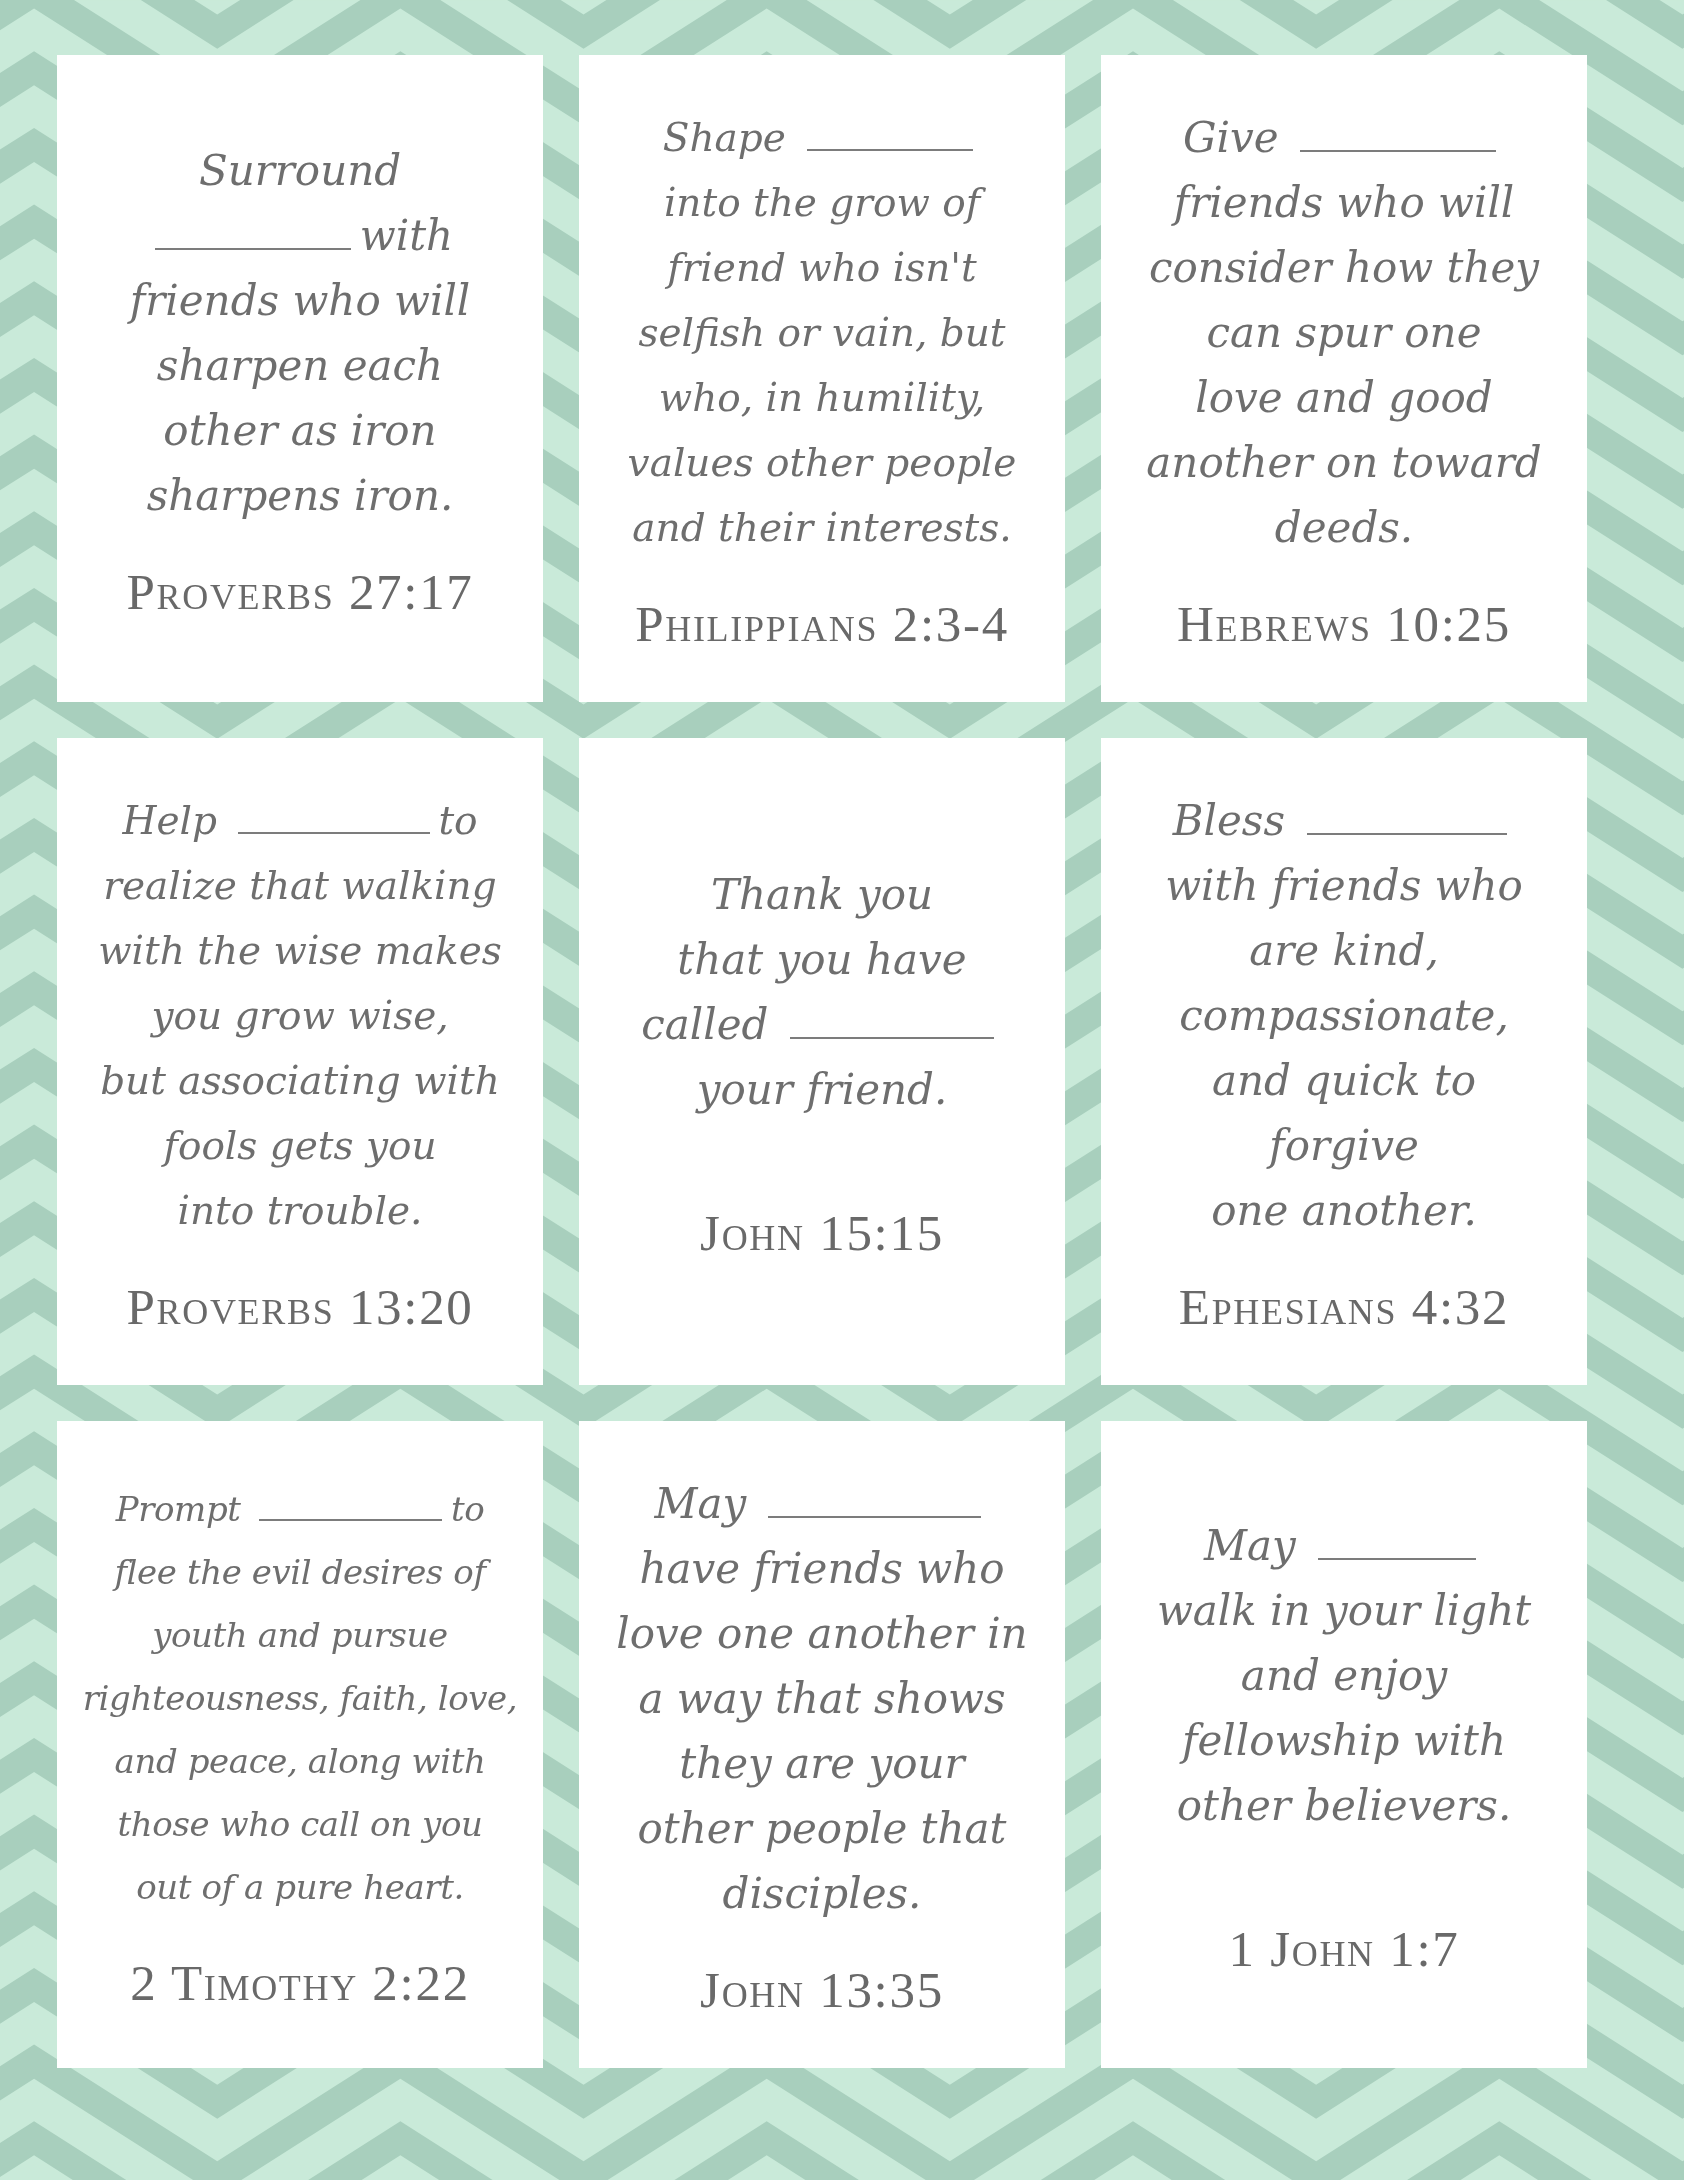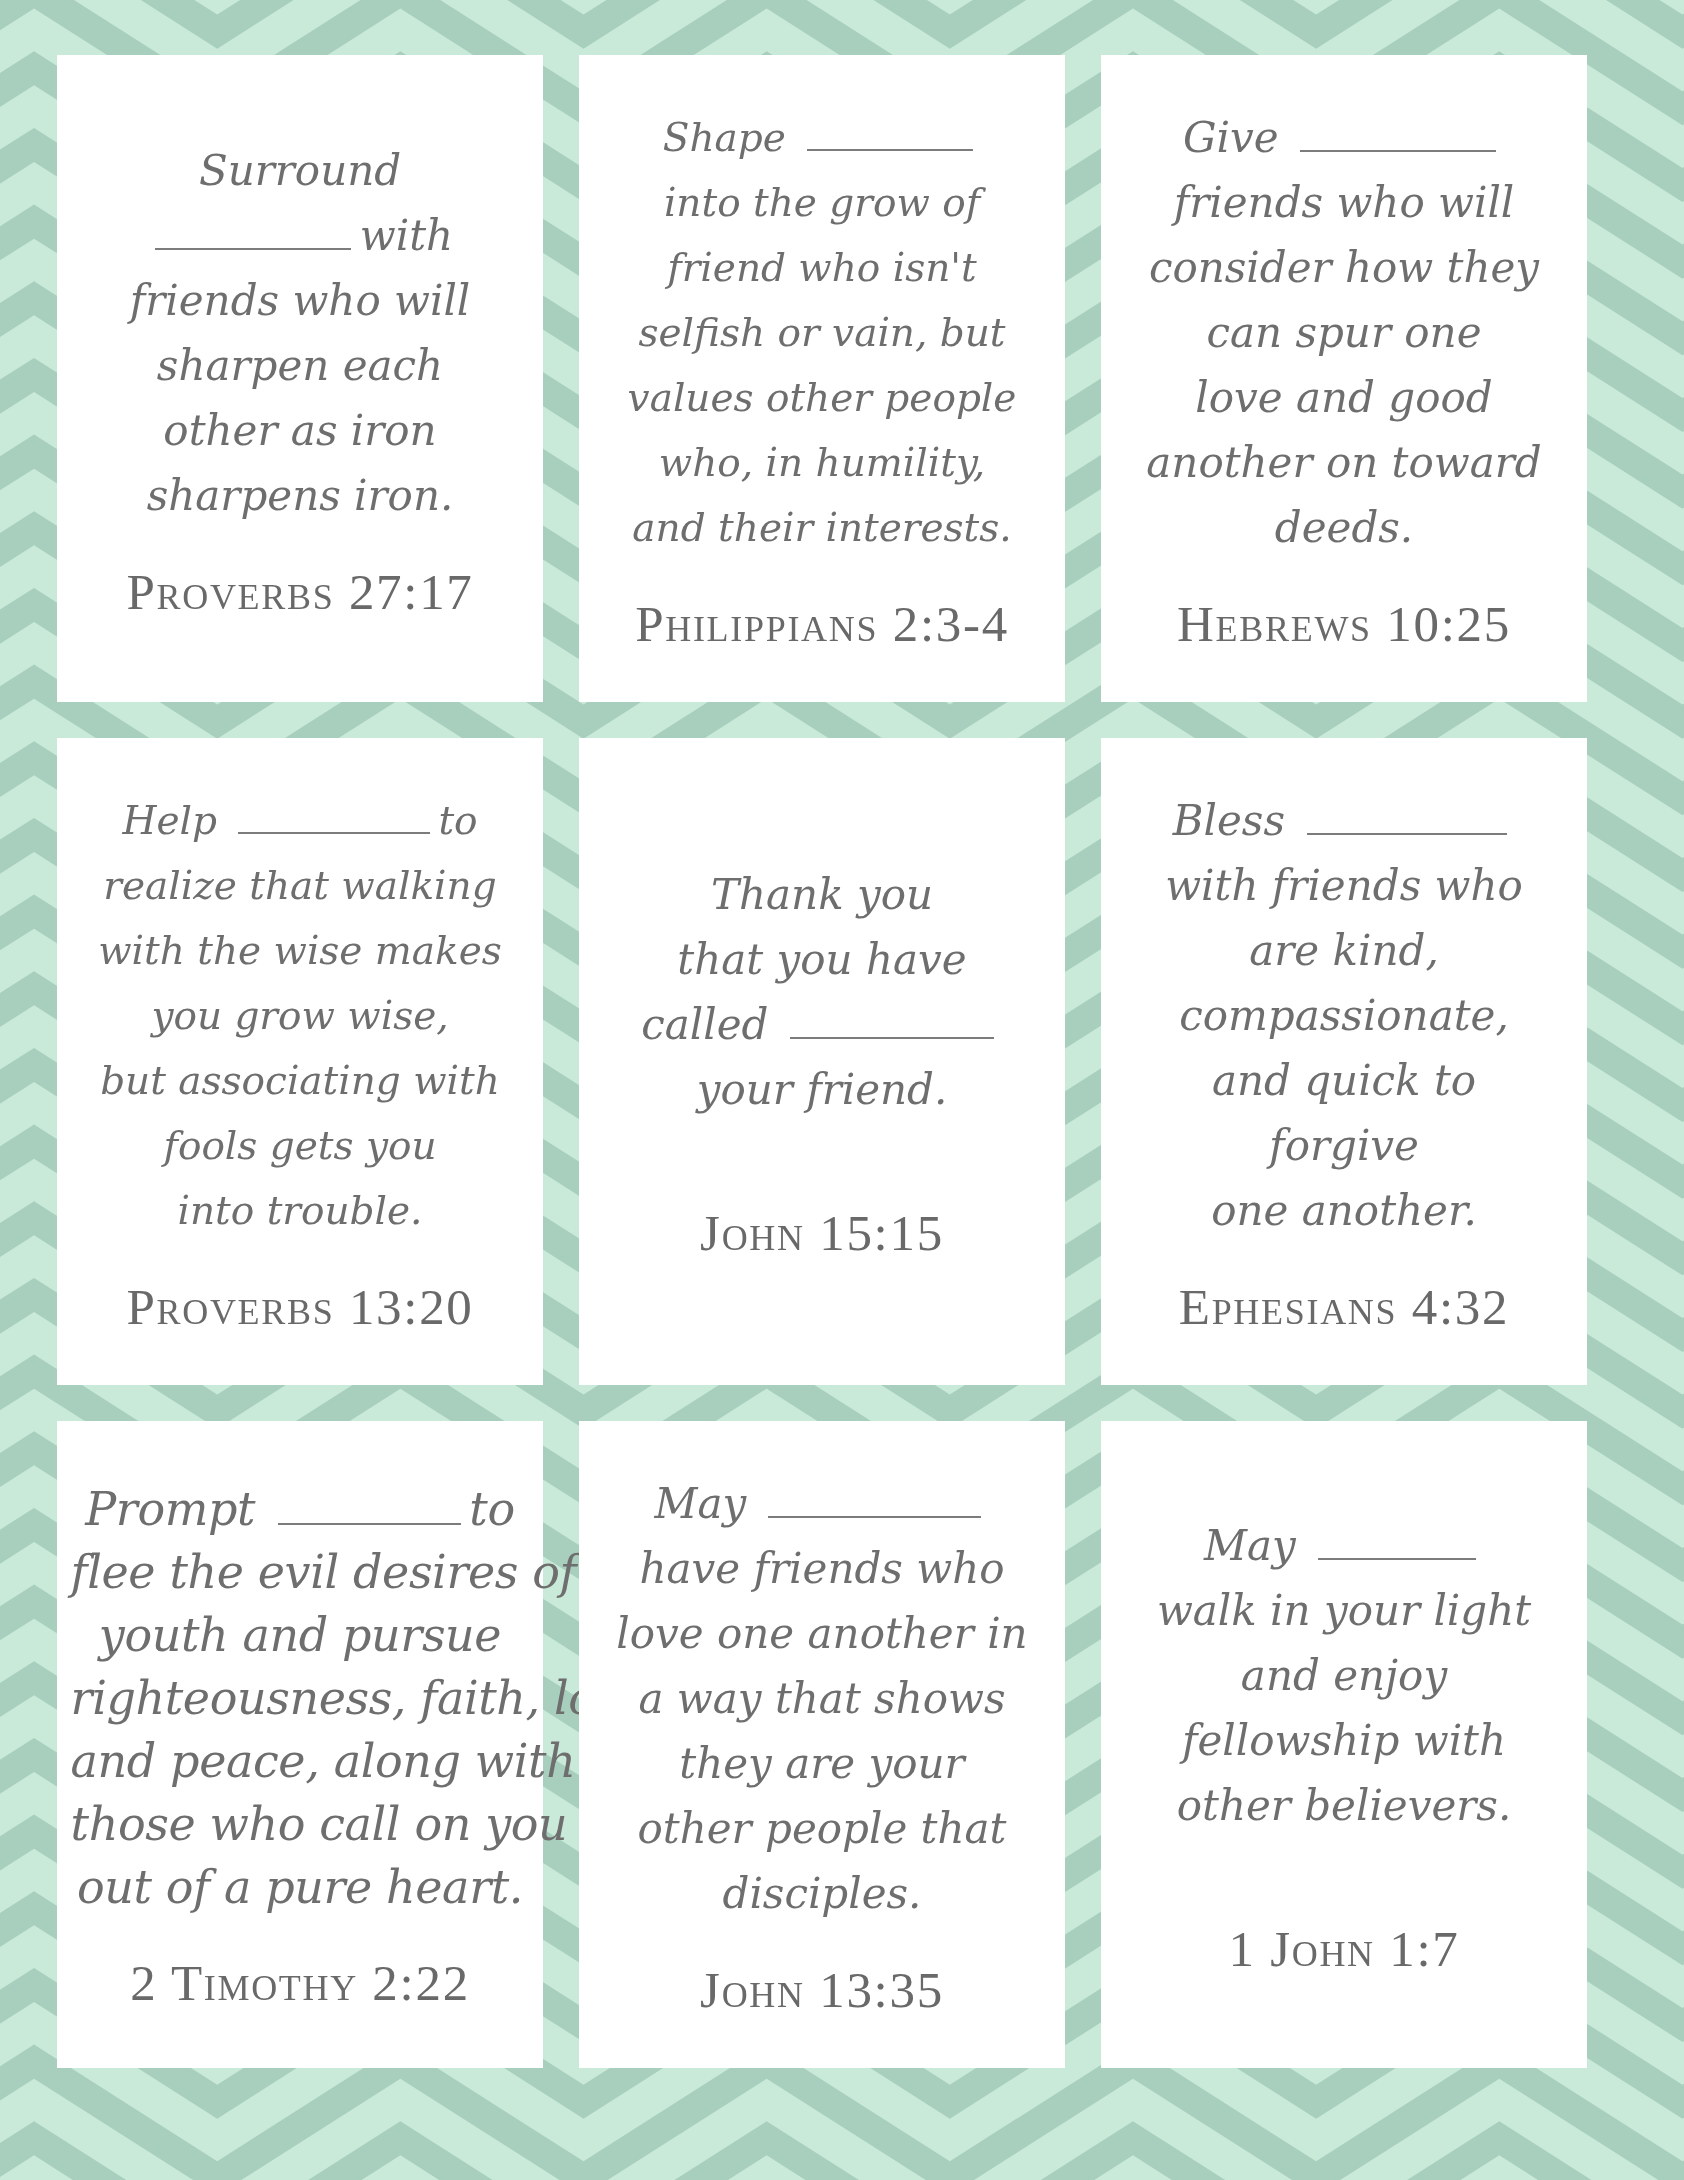--- a/index.html
+++ b/index.html
@@ -50,21 +50,21 @@
     font-family: "DejaVu Serif", serif;
     font-style: italic;
     font-size: 42px;
     line-height: 65px;
     color: #6e6e6e;
     white-space: nowrap;
   }
   
   .card:nth-child(2) .script-line,
   .card:nth-child(4) .script-line { font-size: 39px; }
-  .card:nth-child(7) .script-line { font-size: 46px; letter-spacing: -0.4px; line-height: 63px; }
+  .card:nth-child(7) .script-line { font-size: 34px; letter-spacing: -0.4px; line-height: 63px; }
   .blank {
     display: inline-block;
     height: 2.6px;
     border-bottom: 2.6px solid #7c7c7c;
     margin: 0 8.5px;
     vertical-align: baseline;
   }
   .ref {
     margin-top: 36px;
     font-family: "Liberation Serif", serif;
@@ -129,22 +129,22 @@
         <div class="script-line"><span>sharpens iron.</span> </div>
       </div>
       <div class="ref">Proverbs 27:17</div>
     </section>
     <section class="card">
       <div class="verse">
         <div class="script-line"><span>Shape</span> <span class="blank" style="width: 166px;"></span></div>
         <div class="script-line"><span>into the grow of</span> </div>
         <div class="script-line"><span>friend who isn't</span> </div>
         <div class="script-line"><span>selfish or vain, but</span> </div>
+        <div class="script-line"><span>who, in humility,</span> </div>
         <div class="script-line"><span>values other people</span> </div>
-        <div class="script-line"><span>who, in humility,</span> </div>
         <div class="script-line"><span>and their interests.</span> </div>
       </div>
       <div class="ref">Philippians 2:3-4</div>
     </section>
     <section class="card">
       <div class="verse">
         <div class="script-line"><span>Give</span> <span class="blank" style="width: 196px;"></span></div>
         <div class="script-line"><span>friends who will</span> </div>
         <div class="script-line"><span>consider how they</span> </div>
         <div class="script-line"><span>can spur one</span> </div>

